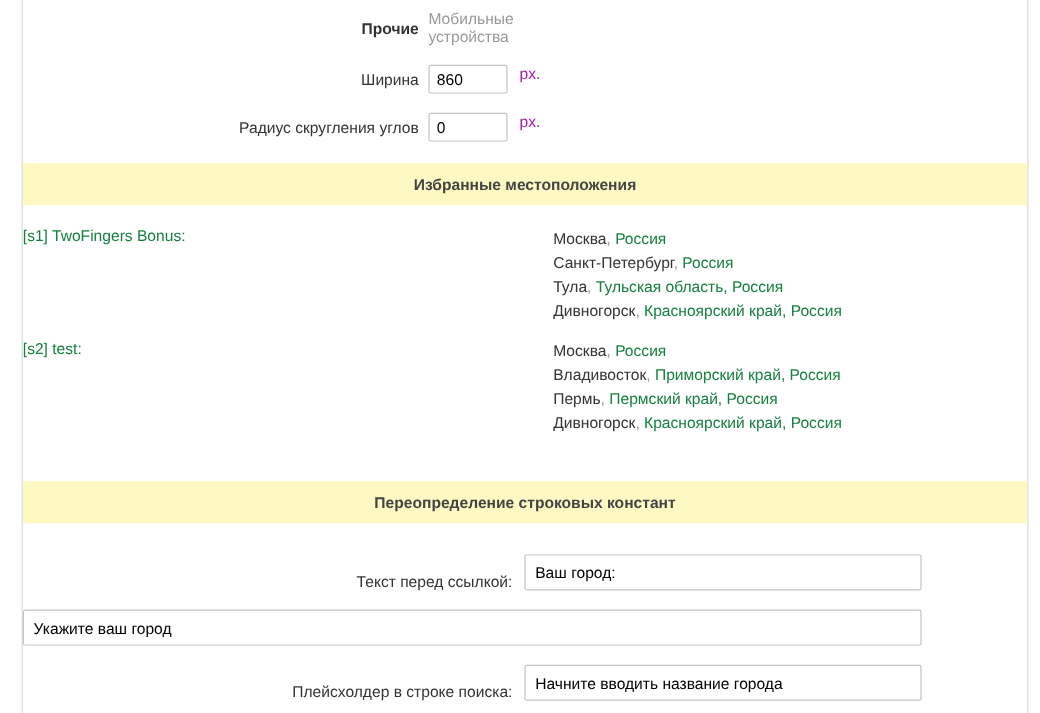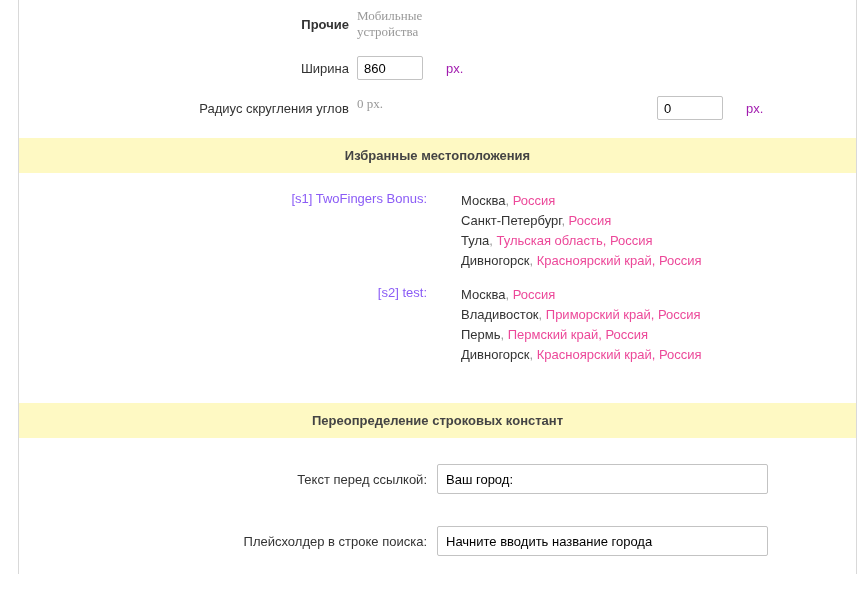--- a/index.html
+++ b/index.html
@@ -30,26 +30,24 @@
       text-align: right;
       padding-right: 8px;
     }
     .value-col {
       display: flex;
       gap: 180px;
     }
     .cell {
       width: 120px;
       color: #999;
-      font-family: Liberation Serif, serif;
     }
     .cell2 {
       display: flex;
-      align-items: center;
-      gap: 23px;
+      gap: 10px;
     }
     .input-num {
       width: 52px;
       height: 22px;
       border: 1px solid #c3c3c3;
       border-radius: 2px;
       padding: 0 6px;
       font-size: 13px;
     }
     .unit {
@@ -62,54 +60,54 @@
       text-align: center;
       padding: 10px 0;
       margin: 10px 0 18px;
     }
     .loc-row {
       display: flex;
       padding: 0 0 14px 0;
     }
     .loc-label {
       flex: 0 0 408px;
-      text-align: right;
+      text-align: left;
       padding-right: 10px;
-      color: #8b5cf6;
+      color: #15803d;
     }
     .loc-list {
       flex: 1;
     }
     .loc-item {
       line-height: 20px;
     }
     .loc-main {
       color: #333;
       margin-left: 24px;
     }
     .loc-sub {
-      color: #ec4899;
+      color: #15803d;
     }
     .loc-sub::before {
       content: ", ";
       color: #999;
     }
     .link {
       color: #0066cc;
       text-decoration: underline;
       cursor: pointer;
     }
     .note {
       color: #888;
       font-size: 12px;
       margin-top: 4px;
     }
     .input-row {
       display: flex;
-      align-items: center;
+      align-items: flex-end;
       padding: 8px 0;
     }
     .input-label {
       flex: 0 0 408px;
       text-align: right;
       padding-right: 10px;
       color: #333;
     }
     .input-field-col {
       flex: 1;
@@ -148,21 +146,20 @@
         <div class="cell2">
           <input class="input-num" value="860" style="">
           <span class="unit">px.</span>
         </div>
       </div>
     </div>
 
     <div class="form-row">
       <div class="label-col">Радиус скругления углов</div>
       <div class="value-col">
-        <div class="cell">0 px.</div>
         <div class="cell2">
           <input class="input-num" value="0" style="">
           <span class="unit">px.</span>
         </div>
       </div>
     </div>
 
     <div class="section-header">Избранные местоположения</div>
 
     <div class="loc-row">
@@ -192,20 +189,23 @@
     <div class="section-header">Переопределение строковых констант</div>
 
     <div class="input-row">
       <div class="input-label">Текст перед ссылкой:</div>
       <div class="input-field-col">
         <input class="input-text" value="Ваш город:" style="">
       </div>
     </div>
 
     <div class="input-row">
+      <div class="input-field-col">
+        <input class="input-text" value="Укажите ваш город" style="">
+      </div>
     </div>
 
     <div class="input-row">
       <div class="input-label">Плейсхолдер в строке поиска:</div>
       <div class="input-field-col">
         <input class="input-text" value="Начните вводить название города" style="">
       </div>
     </div>
 
   </div>

